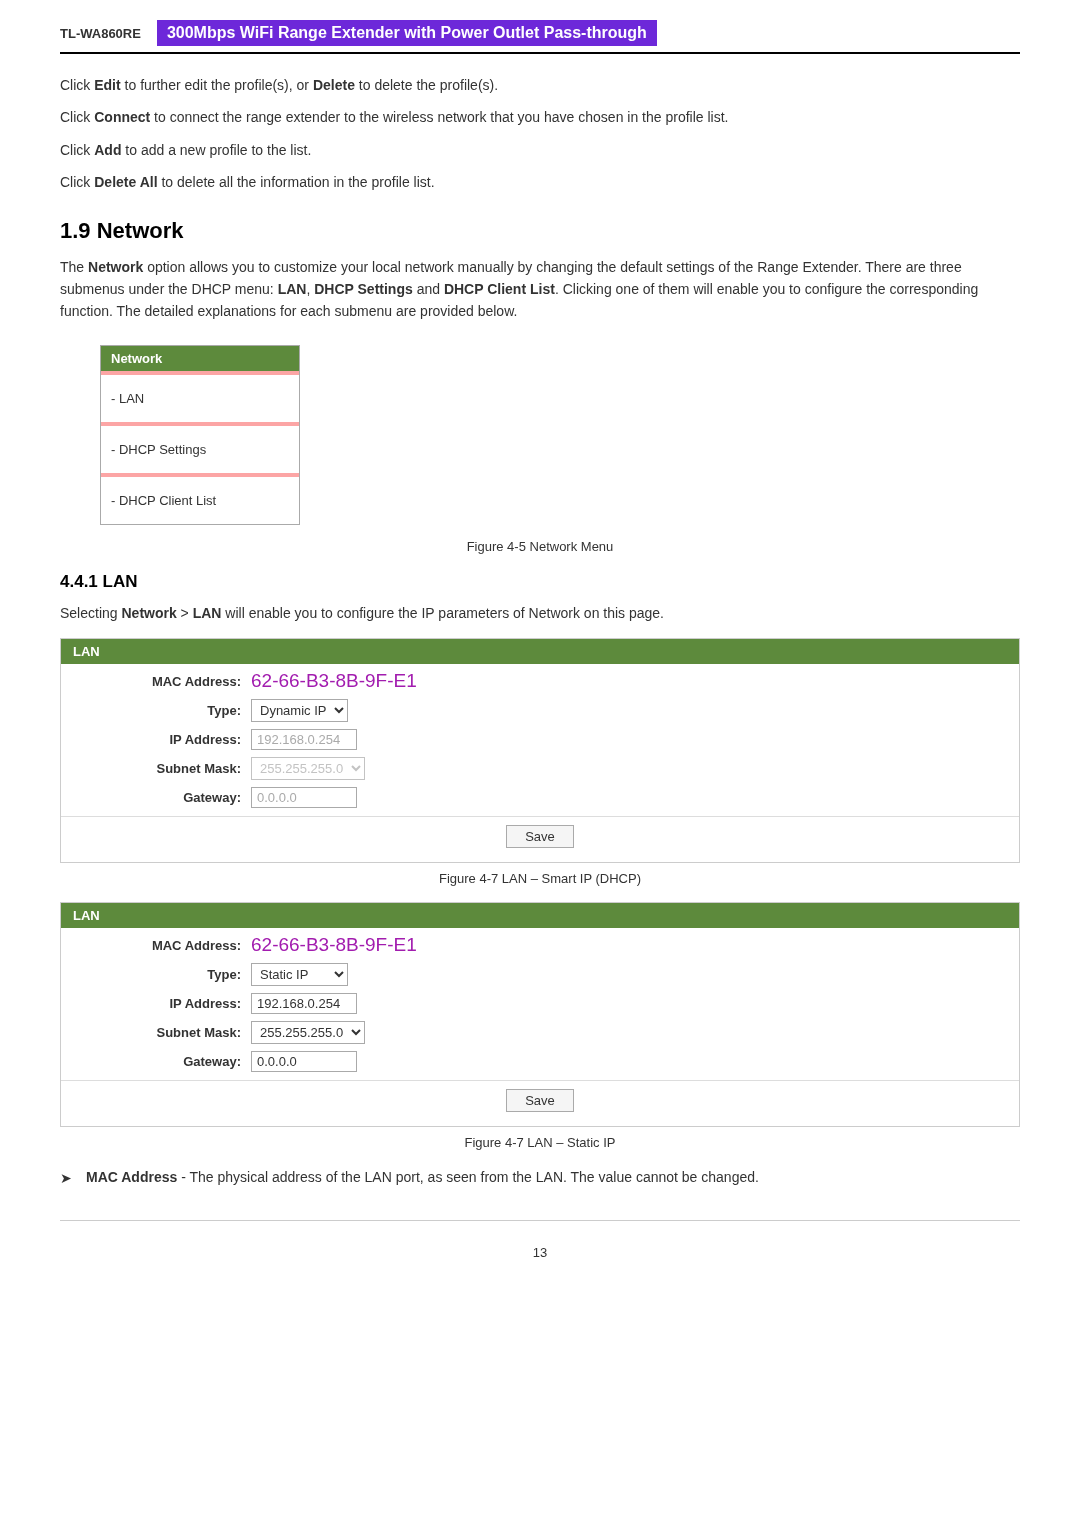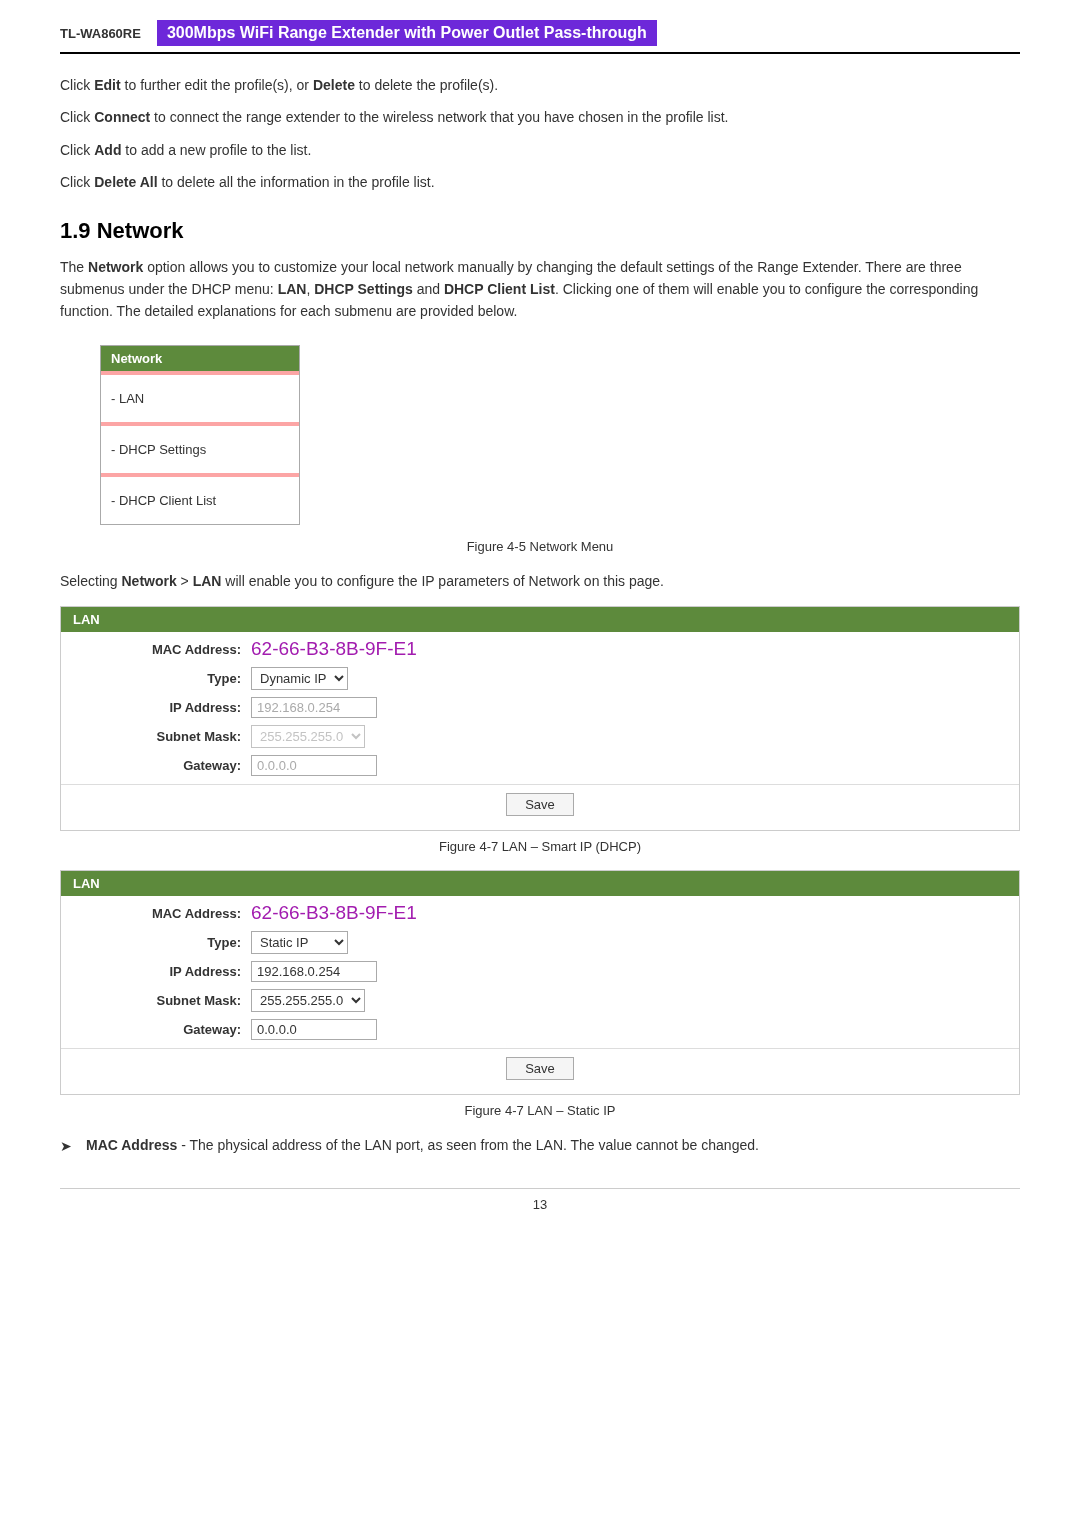--- a/index.html
+++ b/index.html
@@ -124,21 +124,21 @@
       color: #333;
     }
     .lan-form-value {
       font-size: 19px;
       color: #a21caf;
     }
     .lan-form-input {
       border: 1px solid #aaa;
       padding: 2px 5px;
       font-size: 13px;
-      width: 126px;
+      width: 106px;
       color: #aaa;
       background: #fff;
     }
     .lan-form-input.active-text {
       color: #333;
     }
     .lan-form-select {
       border: 1px solid #aaa;
       padding: 2px 4px;
       font-size: 13px;
@@ -181,21 +181,21 @@
       min-width: 18px;
     }
     .bullet-content {
       flex: 1;
     }
 
     
     .page-footer {
       border-top: 1px solid #ccc;
       text-align: center;
-      padding-top: 8px;
+      padding-top: 24px;
       font-size: 13px;
       color: #333;
       margin-top: 30px;
     }
   </style>
 </head>
 <body>
 
 <div class="page-wrapper">
 
@@ -230,20 +230,23 @@
     <div class="menu-box">
       <div class="menu-header">Network</div>
       <div class="menu-item">- LAN</div>
       <div class="menu-item">- DHCP Settings</div>
       <div class="menu-item">- DHCP Client List</div>
     </div>
     <div class="figure-caption">Figure 4-5 Network Menu</div>
   </div>
 
   <div>
+    <h3 class="subsection-heading">
+      <span>4.4.1</span>&nbsp;<span>LAN</span>
+    </h3>
 
     <p class="body-para">
       Selecting <b>Network</b> &gt; <b>LAN</b> will enable you to configure the IP parameters of Network on this page.
     </p>
 
     <div class="lan-box">
       <div class="lan-box-header">LAN</div>
       <div class="lan-box-body">
 
         <div class="lan-form-row">

